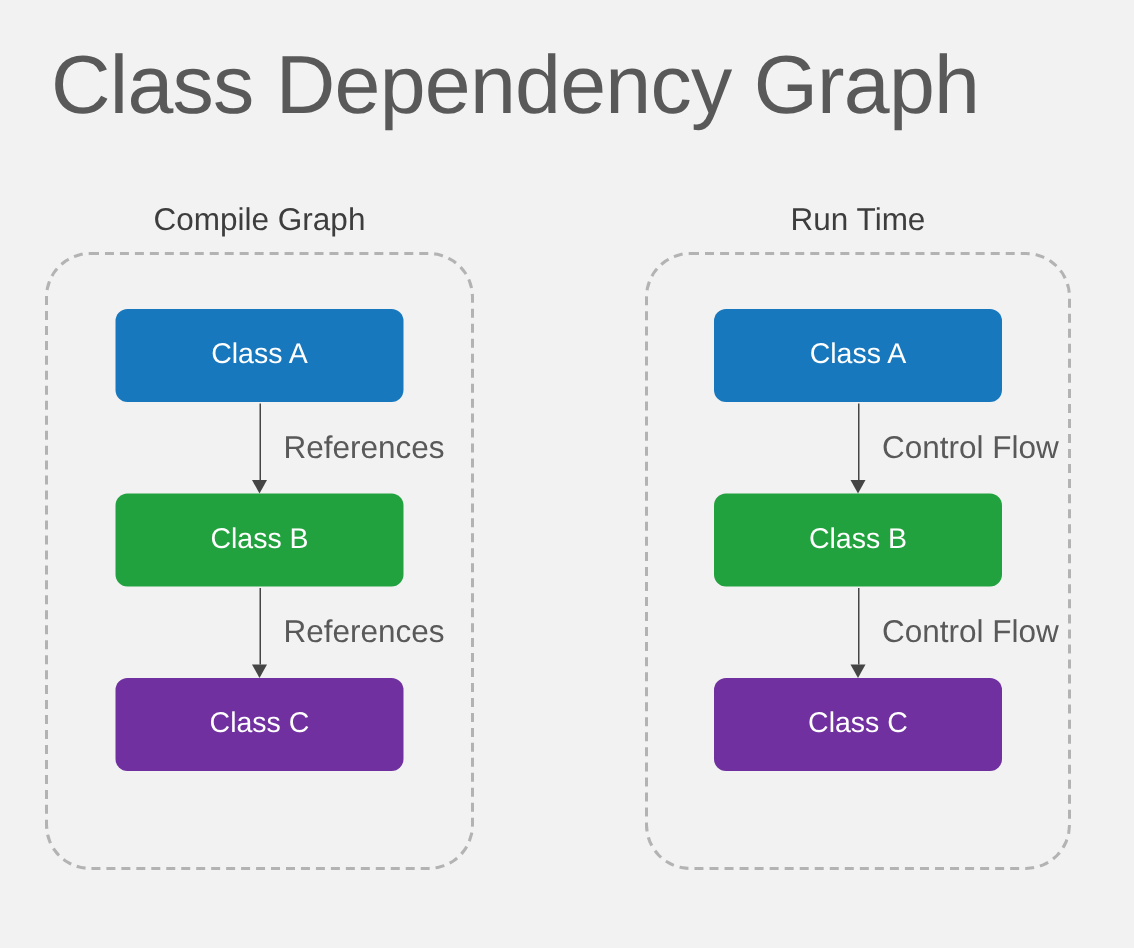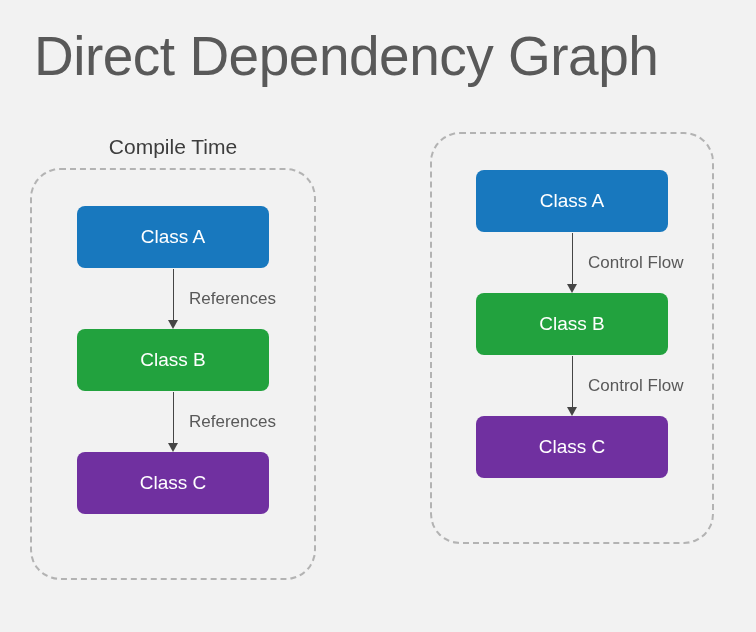--- a/index.html
+++ b/index.html
@@ -76,34 +76,34 @@
     height: 0;
     border-left: 5px solid transparent;
     border-right: 5px solid transparent;
     border-top: 9px solid #454545;
   }
   .edge-label {
     position: absolute;
     left: calc(50% + 16px);
     top: 50%;
     transform: translateY(-50%);
-    font-size: 17px;
+    font-size: 21px;
     color: #595959;
     white-space: nowrap;
   }
 </style>
 </head>
 <body>
 
 <div class="stage">
 
-  <h1 class="title">Direct Dependency Graph</h1>
+  <h1 class="title">Class Dependency Graph</h1>
 
   <section class="panel-group left">
-    <div class="panel-label">Compile Time</div>
+    <div class="panel-label">Compile Graph</div>
     <div class="panel">
 
       <div class="node" style="background: rgb(24, 120, 190);">Class A</div>
 
       <div class="edge">
         <span class="edge-line"></span>
         <span class="edge-head"></span>
         <span class="edge-label">References</span>
       </div>
 
@@ -114,20 +114,21 @@
         <span class="edge-head"></span>
         <span class="edge-label">References</span>
       </div>
 
       <div class="node" style="background: rgb(112, 48, 160);">Class C</div>
 
     </div>
   </section>
 
   <section class="panel-group right">
+    <div class="panel-label">Run Time</div>
     <div class="panel">
 
       <div class="node" style="background: rgb(24, 120, 190);">Class A</div>
 
       <div class="edge">
         <span class="edge-line"></span>
         <span class="edge-head"></span>
         <span class="edge-label">Control Flow</span>
       </div>
 

